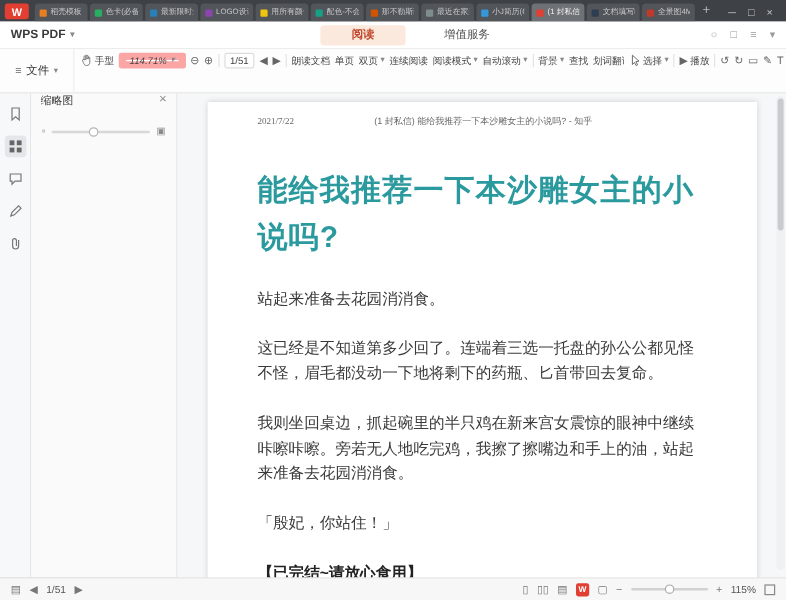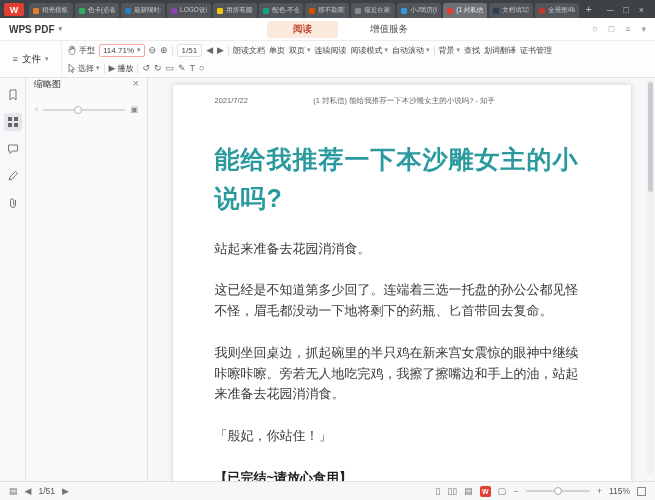--- a/index.html
+++ b/index.html
@@ -26,27 +26,27 @@
   .caret { font-size:7px; color:#888; }
   .ribbon-tabs { display:flex; gap:6px; margin-left:205px; }
   .ribbon-tab { font-size:9.5px; color:#555; padding:2px 26px; border-radius:3px; }
   .ribbon-tab.active { background:#fbe9dd; color:#c2492f; font-weight:bold; }
   .appbar-right { margin-left:auto; display:flex; gap:11px; color:#9a9a9a; font-size:9px; align-items:center; }
 
   
   .toolbar { height:37px; background:#fdfdfd; border-bottom:1px solid #e2e2e2; display:flex; flex:none; }
   .file-btn { width:62px; border-right:1px solid #eee; display:flex; align-items:center; justify-content:center; gap:4px;
               font-size:9.5px; color:#333; flex:none; }
-  .tool-rows { flex:1; display:flex; flex-direction:column; min-width:0; }
+  .tool-rows { flex:1; display:flex; flex-direction:row; min-width:0; }
   .tool-row { height:18px; display:flex; align-items:center; gap:4px; padding:0 6px; font-size:8px; color:#444;
               white-space:nowrap; overflow:hidden; }
   .sep { width:1px; height:11px; background:#e3e3e3; flex:none; }
   .tbtn { display:flex; align-items:center; gap:2px; flex:none; }
   .ticon { font-size:9px; color:#666; line-height:1; }
-  .zoombox { border:1px solid #fca5a5; background:#fff; padding:0 3px; height:13px; display:flex; align-items:center; gap:3px; border-radius:2px; }
+  .zoombox { border:6px solid #fca5a5; background:#fff; padding:0 3px; height:13px; display:flex; align-items:center; gap:3px; border-radius:2px;font-style:italic; }
   .pagebox { border:1px solid #ddd; background:#fff; padding:0 4px; height:13px; display:flex; align-items:center; border-radius:2px; }
 
   
   .main { flex:1; display:flex; min-height:0; }
   .side-strip { width:26px; background:#f7f8f9; border-right:1px solid #e6e6e6; display:flex; flex-direction:column;
                 align-items:center; padding-top:8px; gap:9px; flex:none; }
   .strip-icon { width:18px; height:18px; display:flex; align-items:center; justify-content:center; border-radius:3px; }
   .strip-icon.active { background:#e4e6e9; }
   .strip-icon svg { display:block; }
 
@@ -61,21 +61,21 @@
   .thumb.selected { border:2px solid #e23e32; }
   .thumb-label { font-size:8px; color:#777; margin:4px 0 9px; flex:none; }
   .mini-title { height:16px; background:repeating-linear-gradient(#fff 0 1px, #2b9a9e 1px 4px, #fff 4px 6px); width:80%; }
   .mini-lines { background:repeating-linear-gradient(#fff 0 2px, #c3c7cc 2px 4px); }
   .mini-dark { background:#4a4e55; position:relative; }
   .mini-dark-lines { position:absolute; inset:8px 6px; background:repeating-linear-gradient(#4a4e55 0 3px, #7d828a 3px 5px); }
 
   .canvas { flex:1; background:#f6f7f8; overflow:hidden; position:relative; display:flex; justify-content:center; min-width:0; }
   .page { width:458px; background:#fff; box-shadow:0 0 5px rgba(0,0,0,.18); margin-top:7px; height:640px; padding:11px 42px; flex:none; }
   .page-header { display:flex; font-size:7.5px; color:#666; align-items:baseline; }
-  .ph-date { flex:none; }
+  .ph-date { flex:none;font-family:Liberation Serif, serif; }
   .ph-title { flex:1; text-align:center; padding-right:28px; }
   .doc-title { margin-top:34px; font-size:25px; line-height:1.55; color:#2b9a9e; font-weight:bold; letter-spacing:1px; }
   .para { margin-top:21px; font-size:13px; line-height:1.6; color:#3a3a3a; }
   .para.em { font-weight:bold; color:#222; }
   .v-scroll { position:absolute; right:1px; top:2px; width:7px; height:98%; background:#f0f1f2; border-radius:4px; }
   .v-thumb { position:absolute; top:2px; left:1px; width:5px; height:110px; background:#c9cbce; border-radius:3px; }
 
   
   .statusbar { height:19px; background:#f7f7f7; border-top:1px solid #e0e0e0; display:flex; align-items:center;
                padding:0 9px; font-size:8.5px; color:#555; gap:7px; flex:none; }

